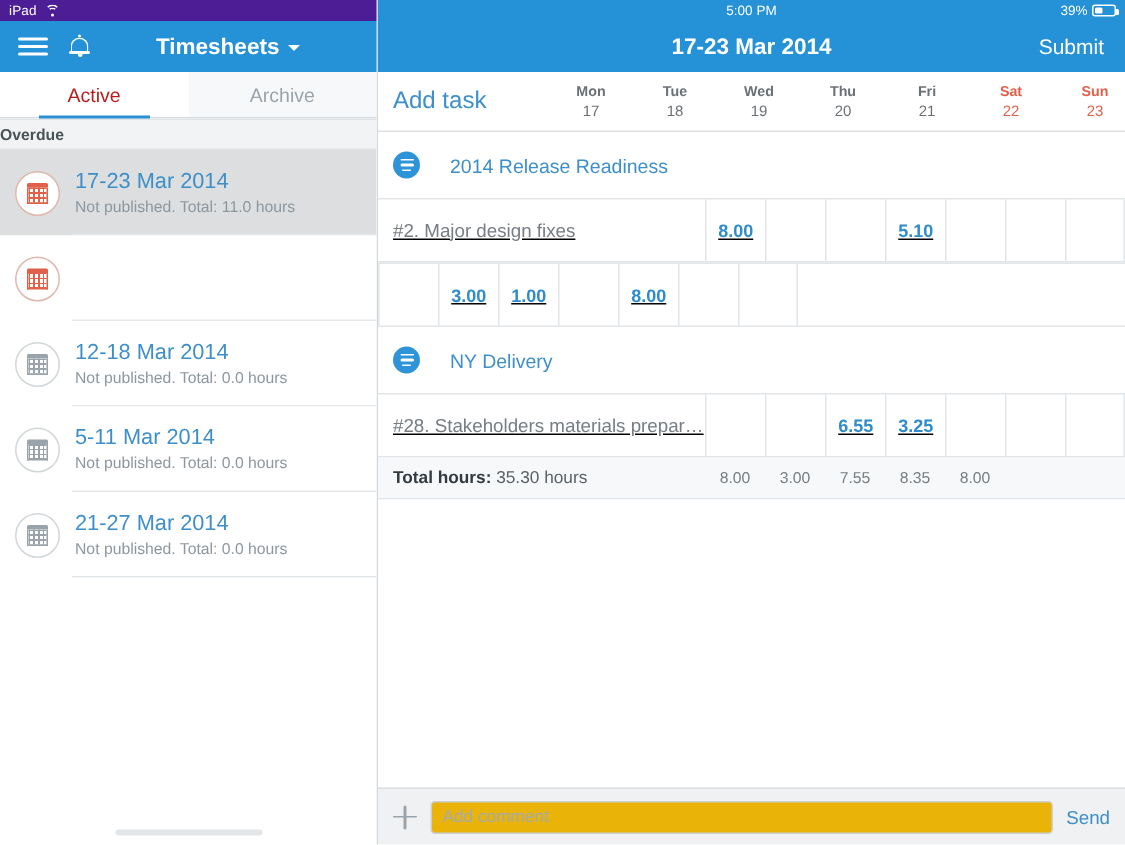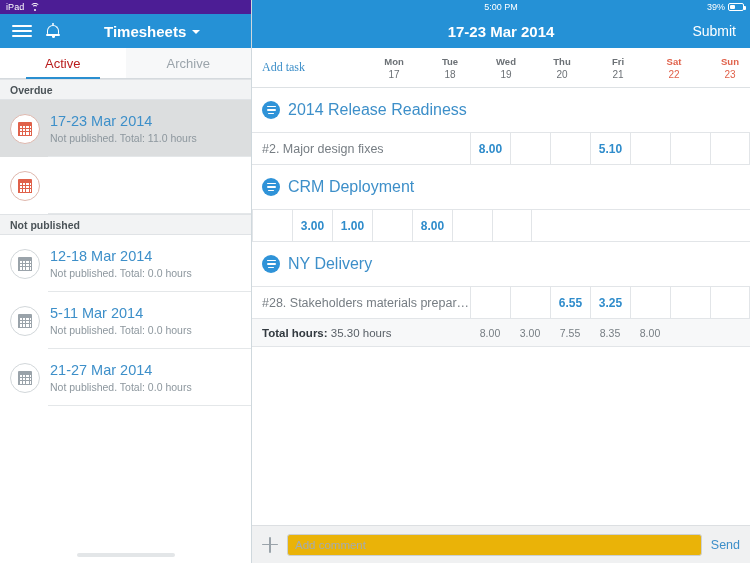--- a/index.html
+++ b/index.html
@@ -71,21 +71,21 @@
   .sb-tab.active { color:#b91c1c; background:#ffffff; }
   .sb-tab.active:after {
     content:""; position:absolute; left:26px; right:26px; bottom:-1px;
     height:2px; background:#2a8fd0;
   }
 
   .sb-list { flex:1; overflow:hidden; background:#fff; }
   .sb-section {
     height: 21px; background:#f2f3f4; border-bottom:1px solid #e0e3e6;
     border-top:1px solid #e0e3e6;
-    display:flex; align-items:center; padding-left:10px;
+    display:flex; align-items:center; 
     font-size:10.5px; font-weight:bold; color:#4b5358;
   }
   .sb-row {
     height: 57px; display:flex; align-items:center; gap:10px;
     padding-left: 10px; position:relative; cursor:pointer; background:#fff;
   }
   .sb-row.selected { background:#dcdedf; }
   .sb-row:after {
     content:""; position:absolute; left:48px; right:0; bottom:0;
     height:1px; background:#e4e7e9;
@@ -140,41 +140,41 @@
     height:34px; background:#2591d6; display:flex; align-items:center;
     justify-content:center; position:relative;
   }
   .mn-title { color:#fff; font-size:15px; font-weight:bold; }
   .mn-submit { position:absolute; right:14px; color:#fff; font-size:14px; cursor:pointer; }
 
   .grid-head {
     height:40px; display:flex; align-items:center;
     border-bottom:1px solid #dde1e4; padding-left:10px;
   }
-  .add-task { font-size:12px; color:#3d8fc9; cursor:pointer; flex:none;font-family:Liberation Serif, serif; }
+  .add-task { font-size:16px; color:#3d8fc9; cursor:pointer; flex:none; }
   .day-cols { margin-left:auto; display:flex;gap:16px; }
   .day-col { width:40px; text-align:center; }
   .day-name { font-size:9.5px; font-weight:bold; color:#6b7075; line-height:13px; }
   .day-num { font-size:10px; color:#6b7075; line-height:13px; }
   .day-col.weekend .day-name, .day-col.weekend .day-num { color:#e0614a; }
 
   .proj-hdr {
     height:44px; display:flex; align-items:center; gap:8px; padding-left:10px;
   }
   .proj-ico { width:18px; height:18px; border-radius:50%; background:#2f93d8;
     display:flex; flex-direction:column; align-items:center; justify-content:center; gap:2px; flex:none;}
   .proj-ico i { display:block; height:1.6px; background:#fff; border-radius:1px; }
   .proj-ico i:nth-child(1){ width:9px; }
   .proj-ico i:nth-child(2){ width:9px; }
   .proj-ico i:nth-child(3){ width:6px; }
-  .proj-name { font-size:16px; color:#3d8fc9; }
+  .proj-name { font-size:13px; color:#3d8fc9;margin-left:12px; }
 
   .task-row {
-    height:33px; display:flex; align-items:stretch;
-    border-top:1px solid #e2e5e8; border-bottom:1px solid #e2e5e8;
+    height:43px; display:flex; align-items:stretch;
+    border-top:1px solid #e2e5e8; border-bottom:1px solid #e2e5e8;text-decoration:underline;
   }
   .task-name {
     flex:1; display:flex; align-items:center; padding-left:10px;
     font-size:12.5px; color:#767d83;
     white-space:nowrap; overflow:hidden;
   }
   .cells { display:flex; flex:none; }
   .cell {
     width:40px; display:flex; align-items:center; justify-content:center;
     font-size:12px; font-weight:bold; color:#2f8ccb;
@@ -276,23 +276,20 @@
 
       <div class="sb-row">
         <div class="cal-ico">
           <div class="cal-glyph">
               <div class="hdr"></div>
               <div class="bd"></div>
             </div>
         </div>
       </div>
 
-      <div class="sb-section">
-        <span>Not published</span>
-      </div>
 
       <div class="sb-row">
         <div class="cal-ico gray">
           <div class="cal-glyph">
               <div class="hdr"></div>
               <div class="bd"></div>
             </div>
         </div>
         <div class="sb-row-txt">
           <div class="sb-row-title">12-18 Mar 2014</div>
@@ -397,28 +394,20 @@
         <div class="cell">8.00</div>
         <div class="cell"></div>
         <div class="cell"></div>
         <div class="cell">5.10</div>
         <div class="cell"></div>
         <div class="cell"></div>
         <div class="cell"></div>
       </div>
     </div>
 
-    <div class="proj-hdr">
-      <span class="proj-ico">
-          <i></i>
-          <i></i>
-          <i></i>
-        </span>
-      <span class="proj-name">CRM Deployment</span>
-    </div>
     <div class="task-row">
       <div class="cells">
         <div class="cell"></div>
         <div class="cell">3.00</div>
         <div class="cell">1.00</div>
         <div class="cell"></div>
         <div class="cell">8.00</div>
         <div class="cell"></div>
         <div class="cell"></div>
       </div>

